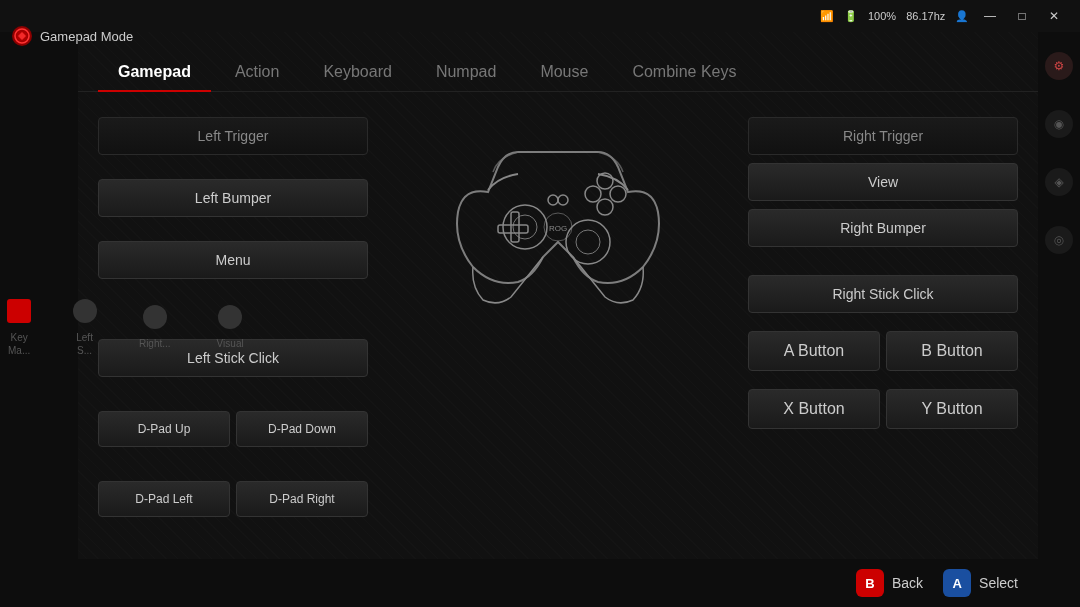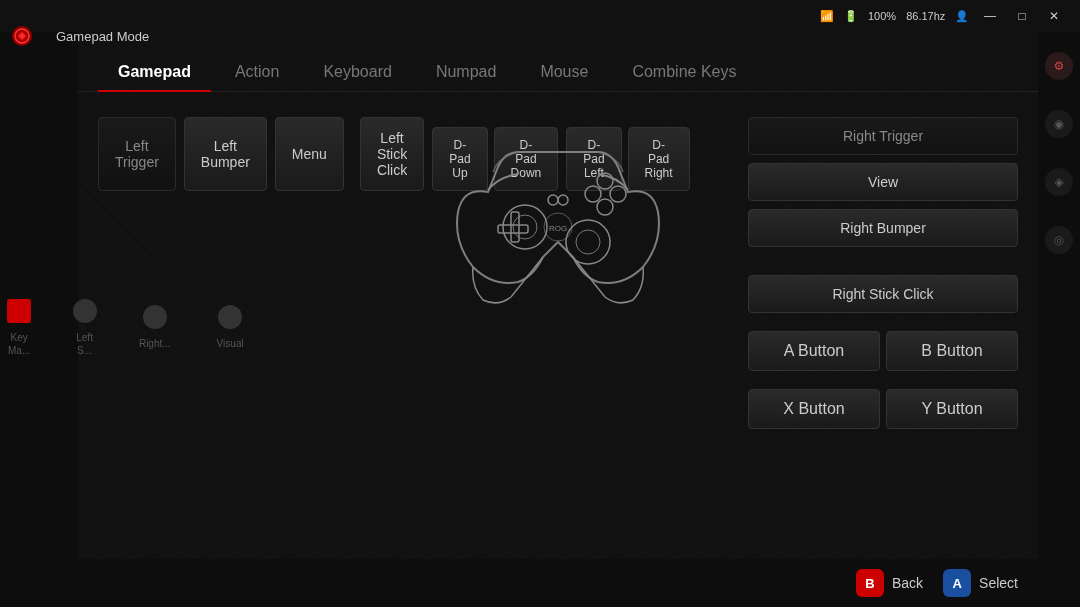--- a/index.html
+++ b/index.html
@@ -31,21 +31,21 @@
       display: flex;
       align-items: center;
       justify-content: space-between;
       padding: 0 12px;
       z-index: 10;
     }
 
     .titlebar-left {
       display: flex;
       align-items: center;
-      gap: 24px;
+      gap: 8px;
       margin-top: 40px;
     }
 
     .titlebar-logo {
       width: 20px;
       height: 20px;
       background: radial-gradient(circle, #cc0000, #660000);
       border-radius: 50%;
       display: flex;
       align-items: center;
@@ -214,22 +214,22 @@
       width: 100%;
       height: 100%;
       position: relative;
       align-items: flex-start;
       justify-content: space-between;
     }
 
     
     .left-col {
       display: flex;
-      flex-direction: row;
-      gap: 8px;
+      flex-direction: column;
+      gap: 24px;
       width: 270px;
       padding-top: 5px;
     }
 
     
     .right-col {
       display: flex;
       flex-direction: column;
       gap: 8px;
       width: 270px;

